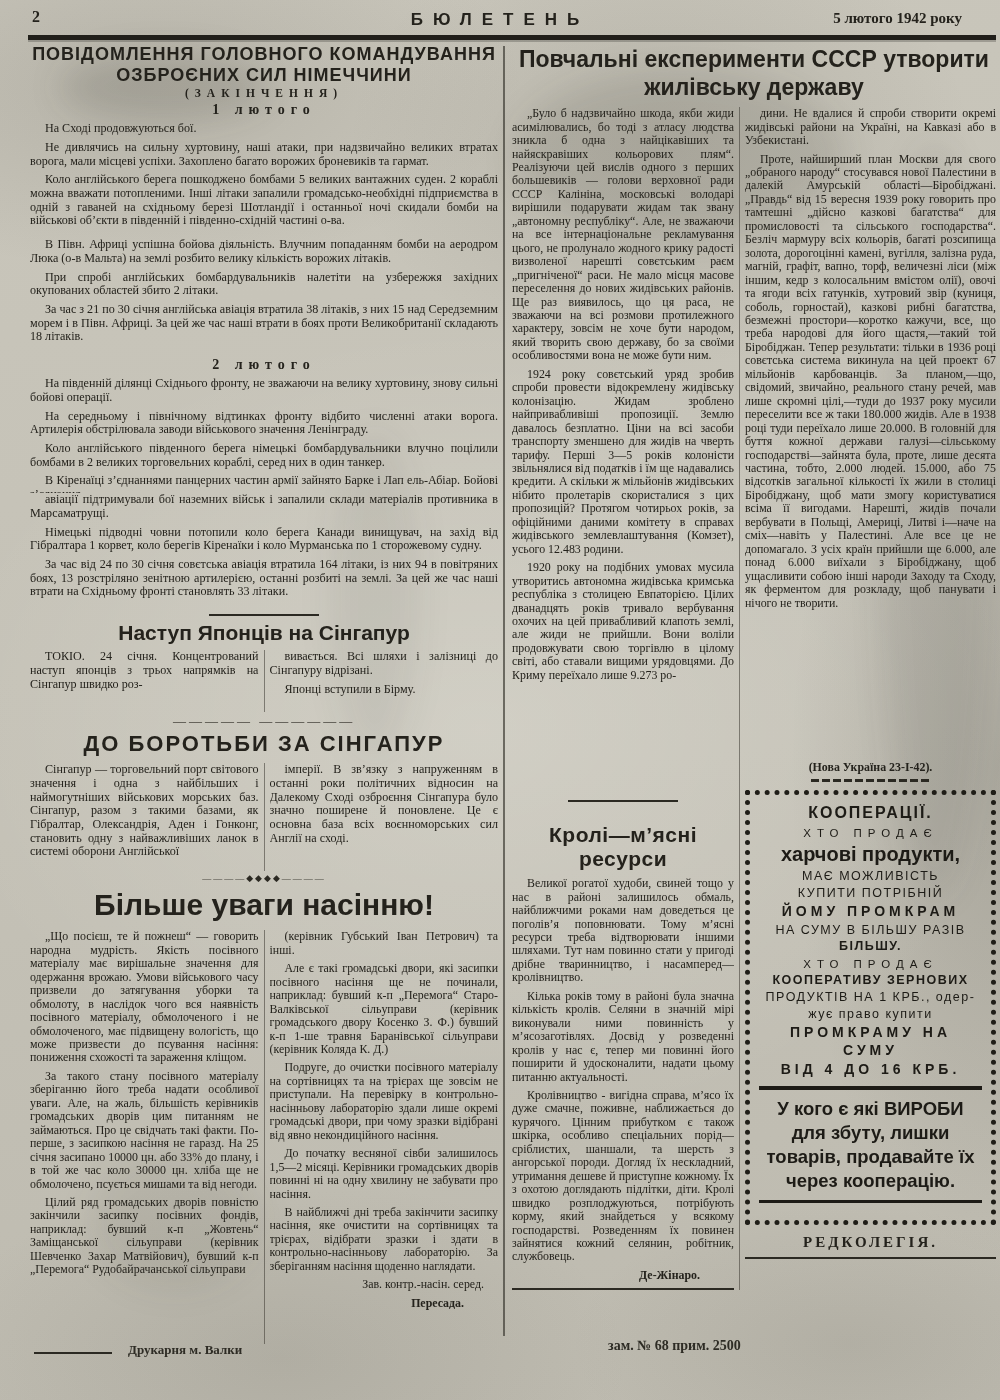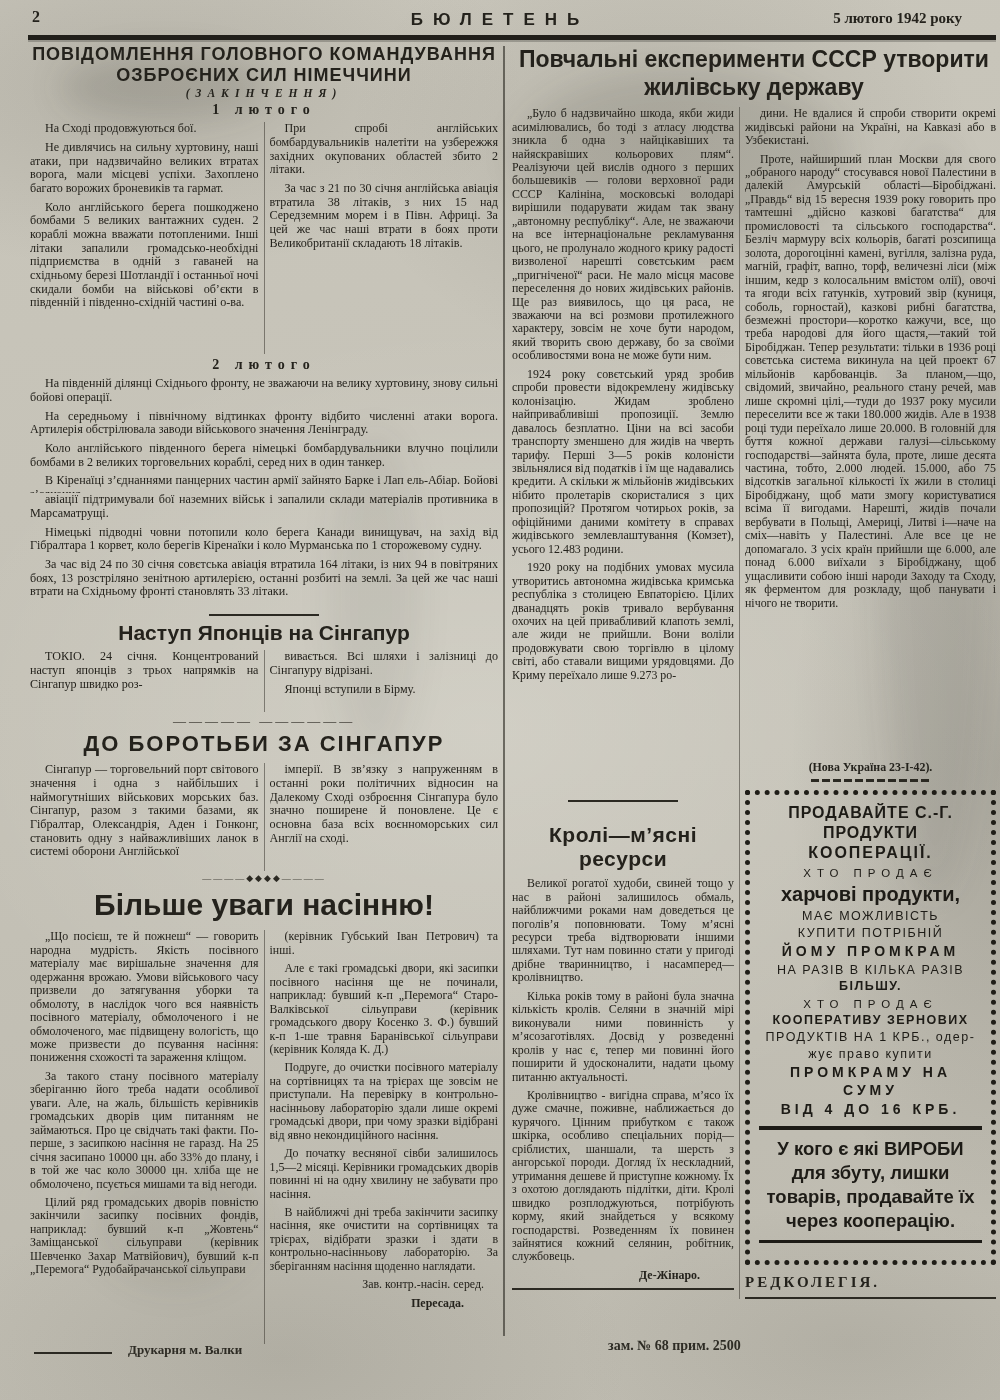--- a/index.html
+++ b/index.html
@@ -29,24 +29,24 @@
   p{margin:0 0 5px;text-indent:15px;text-align:justify;line-height:1.13;}
   .cols{display:flex;align-items:stretch;}
   .col{flex:1 1 0;overflow:hidden;}
   .vdiv{width:1px;background:rgba(58,55,47,.55);margin:0 5px;flex:0 0 auto;}
   .endrule{width:110px;height:2px;background:#2b2922;margin:5px auto;}
   .orn{text-align:center;color:#2b2922;line-height:1;}
 
   
   .left-block{position:absolute;left:30px;top:44px;width:468px;height:1300px;overflow:hidden;}
   .okw-t{font-weight:bold;font-size:18px;letter-spacing:1px;text-align:center;line-height:1.15;}
-  .closing{text-align:center;font-weight:bold;font-size:11.5px;letter-spacing:6px;margin-top:2px;font-style:italic;}
+  .closing{text-align:center;font-weight:bold;font-size:11.5px;letter-spacing:6px;margin-top:2px;}
   .datehead{text-align:center;font-weight:bold;font-size:14px;letter-spacing:6px;margin:3px 0 4px;}
   .left-block p{font-size:12.1px;}
-  .sec1{height:232px;}
+  .sec1{height:232px;flex-direction:column;}
   .sec2{height:232px;flex-direction:column;}
   .japan-title{font-weight:bold;font-size:21px;text-align:center;margin:0 0 5px;}
   .japan-cols{height:62px;}
   .dashes{font-size:13px;letter-spacing:3px;margin:2px 0;}
   .sing-title{font-weight:bold;font-size:22px;letter-spacing:2px;text-align:center;margin:4px 0 6px;}
   .sing-cols{height:108px;}
   .diamonds{font-size:9px;letter-spacing:2px;margin:3px 0;}
   .seeds-title{font-weight:bold;font-size:30px;text-align:center;margin:5px 0 8px;}
   .seeds-cols{height:430px;}
   .seeds-cols p{font-size:11.9px;}
@@ -73,21 +73,21 @@
   .ad .h1{font-weight:bold;font-size:16px;letter-spacing:1px;}
   .ad .h2{font-weight:bold;font-size:16px;letter-spacing:2px;margin-bottom:3px;}
   .ad .sp{font-size:11.5px;letter-spacing:6px;margin:2px 0;}
   .ad .food{font-weight:bold;font-size:20px;margin:2px 0;}
   .ad .m{font-size:12.5px;letter-spacing:1.5px;margin:1px 0;}
   .ad .promo{font-weight:bold;font-size:14px;letter-spacing:4px;margin:2px 10px;}
   .ad .b{font-weight:bold;}
   .adbar{height:4px;background:#1d1b16;margin:7px 2px;}
   .ad .big{font-weight:bold;font-size:18.5px;line-height:1.3;text-align:center;margin:3px 2px;}
   .ad .small{font-weight:bold;font-size:14px;line-height:1.3;margin:3px 2px;}
-  .redkol{text-align:left;font-weight:bold;font-size:15px;letter-spacing:3px;margin-top:9px;}
+  .redkol{text-align:center;font-weight:bold;font-size:15px;letter-spacing:3px;margin-top:9px;}
   .botrule{height:2px;background:#2b2922;margin-top:6px;}
 
   
   .foot-printer{position:absolute;left:128px;top:1342px;font-size:13px;font-weight:bold;color:#2e2c25;}
   .foot-printer-rule{position:absolute;left:34px;top:1352px;width:78px;height:2px;background:#2b2922;}
   .foot-imprint{position:absolute;left:608px;top:1338px;font-size:14px;font-weight:bold;color:#2e2c25;}
 </style>
 </head>
 <body>
 
@@ -113,20 +113,21 @@
     <div class="datehead">1 лютого</div>
 
     <div class="cols sec1">
       <div class="col">
         <p>На Сході продовжуються бої.</p>
         <p>Не дивлячись на сильну хуртовину, наші атаки, при надзвичайно великих втратах ворога, мали місцеві успіхи. Захоплено багато ворожих броневиків та гармат.</p>
         <p>Коло англійського берега пошкоджено бомбами 5 великих вантажних суден. 2 кораблі можна вважати потопленими. Інші літаки запалили громадсько-необхідні підприємства в одній з гаваней на східньому березі Шотландії і останньої ночі скидали бомби на військові об’єкти в південній і південно-східній частині о-ва.</p>
       </div>
       <div class="vdiv"></div>
       <div class="col">
+        <p>В Півн. Африці успішна бойова діяльність. Влучним попаданням бомби на аеродром Люка (о-в Мальта) на землі розбито велику кількість ворожих літаків.</p>
         <p>При спробі англійських бомбардувальників налетіти на узбережжя західних окупованих областей збито 2 літаки.</p>
         <p>За час з 21 по 30 січня англійська авіація втратила 38 літаків, з них 15 над Середземним морем і в Півн. Африці. За цей же час наші втрати в боях проти Великобританії складають 18 літаків.</p>
       </div>
     </div>
 
     <div class="datehead">2 лютого</div>
 
     <div class="cols sec2">
       <div class="col">
         <p>На південній ділянці Східнього фронту, не зважаючи на велику хуртовину, знову сильні бойові операції.</p>
@@ -213,28 +214,27 @@
 
       <div class="rcol2">
         <div class="ussr-c2">
           <p>дини. Не вдалися й спроби створити окремі жидівські райони на Україні, на Кавказі або в Узбекистані.</p>
           <p>Проте, найширший план Москви для свого „обраного народу“ стосувався нової Палестини в далекій Амурській області—Біробіджані. „Правдь“ від 15 вересня 1939 року говорить про тамтешні „дійсно казкові багатства“ для промисловості та сільського господарства“. Безліч мармуру всіх кольорів, багаті розсипища золота, дорогоцінні камені, вугілля, залізна руда, магній, графіт, вапно, торф, величезні ліси (між іншим, кедр з колосальним вмістом олії), овочі та ягоди всіх гатунків, хутровий звір (куниця, соболь, горностай), казкові рибні багатства, безмежні простори—коротко кажучи, все, що треба народові для його щастя,—такий той Біробіджан. Тепер результати: тільки в 1936 році совєтська система викинула на цей проект 67 мільйонів карбованців. За планом,—що, свідомий, звичайно, реального стану речей, мав лише скромні цілі,—туди до 1937 року мусили переселити все ж таки 180.000 жидів. Але в 1938 році туди переїхало лише 20.000. В головній для буття кожної держави галузі—сільському господарстві—зайнята була, проте, лише десята частина, тобто, 2.000 людей. 15.000, або 75 відсотків загальної кількості їх жили в столиці Біробіджану, щоб мати змогу користуватися всіма її вигодами. Нарешті, жидів почали вербувати в Польщі, Америці, Литві і—наче на сміх—навіть у Палестині. Але все це не допомагало. З усіх країн прийшли ще 6.000, але понад 6.000 виїхали з Біробіджану, щоб ущасливити собою інші народи Заходу та Сходу, як ферментом для розкладу, щоб панувати і нічого не творити.</p>
         </div>
         <p class="source">(Нова Україна 23-І-42).</p>
         <div class="squiggle"></div>
 
         <div class="ad">
-          <div class="h1">ПРОДАВАЙТЕ С.-Г. ПРОДУКТИ</div>
           <div class="h2">КООПЕРАЦІЇ.</div>
           <div class="sp">ХТО ПРОДАЄ</div>
           <div class="food">харчові продукти,</div>
           <div class="m">МАЄ МОЖЛИВІСТЬ</div>
           <div class="m">КУПИТИ ПОТРІБНІЙ</div>
           <div class="promo">ЙОМУ ПРОМКРАМ</div>
-          <div class="m">НА РАЗІВ В КІЛЬКА РАЗІВ</div>
+          <div class="m">НА СУМУ В БІЛЬШУ РАЗІВ</div>
           <div class="m b">БІЛЬШУ.</div>
           <div class="sp">ХТО ПРОДАЄ</div>
           <div class="m b">КООПЕРАТИВУ ЗЕРНОВИХ</div>
           <div class="m">ПРОДУКТІВ НА 1 КРБ., одер-</div>
           <div class="m">жує право купити</div>
           <div class="promo">ПРОМКРАМУ НА СУМУ</div>
           <div class="promo">ВІД 4 ДО 16 КРБ.</div>
           <div class="adbar"></div>
           <div class="big">У кого є які ВИРОБИ для збуту, лишки товарів, продавайте їх через кооперацію.</div>
           <div class="adbar" style="height:3px;"></div>

